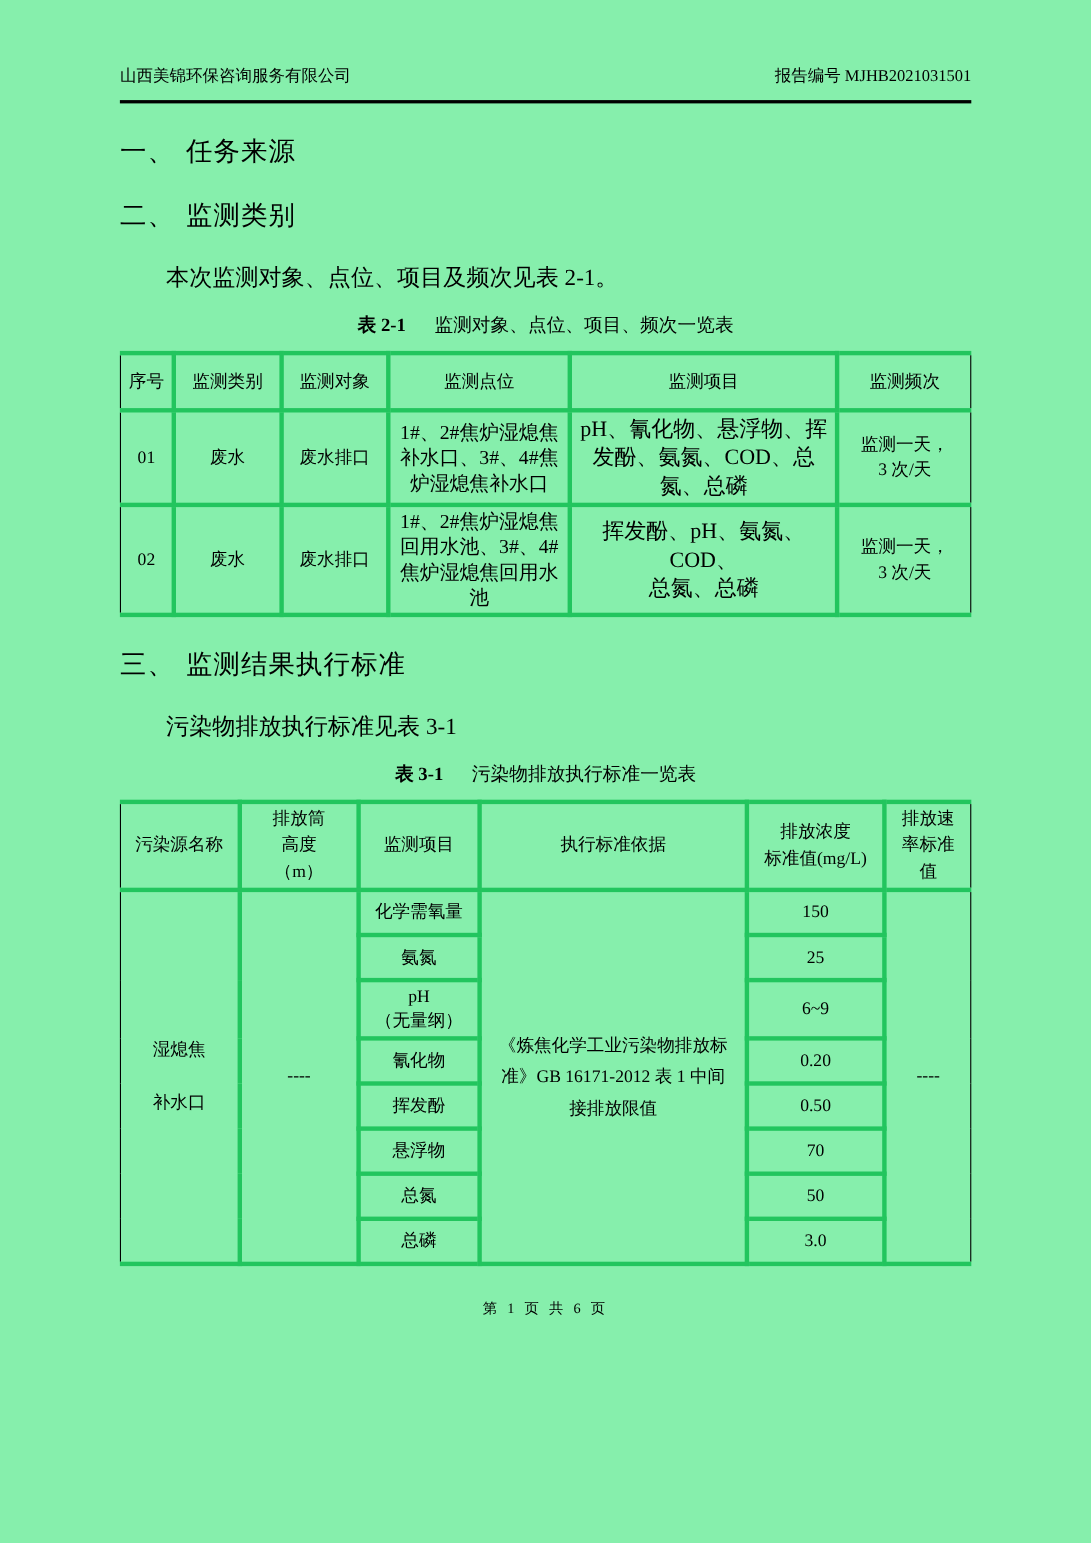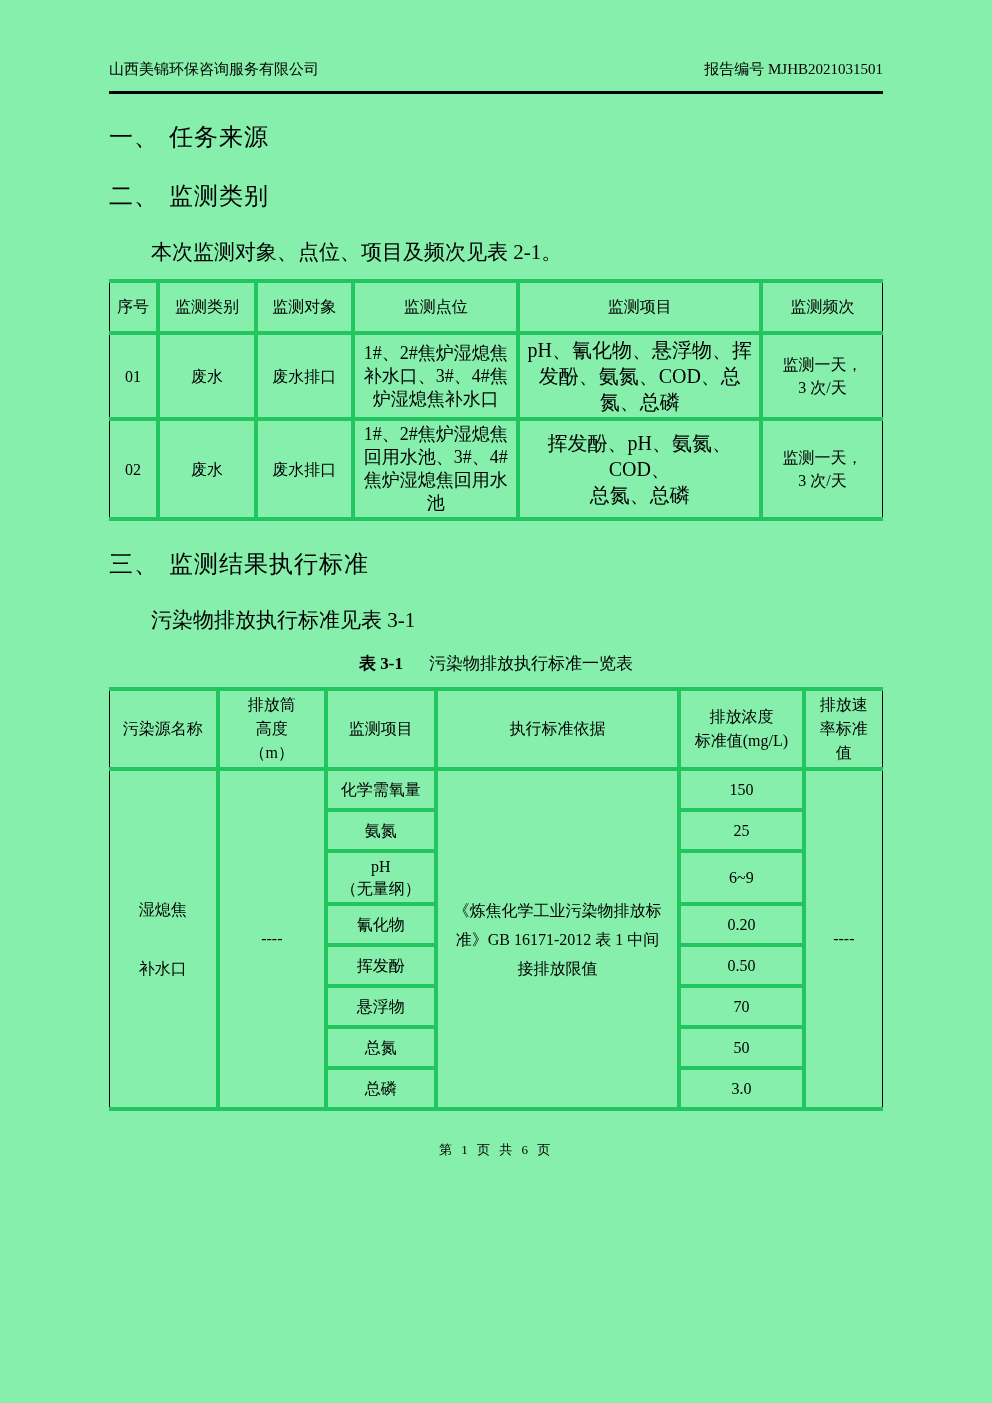--- a/index.html
+++ b/index.html
@@ -90,21 +90,21 @@
   .t21 col.c-cat   { width: 12.6%; }
   .t21 col.c-obj   { width: 12.6%; }
   .t21 col.c-point { width: 21.4%; }
   .t21 col.c-item  { width: 31.4%; }
   .t21 col.c-freq  { width: 15.7%; }
   
   .t31 th { height: 80px; font-size: 16px; line-height: 24px; }
   .t31 td { font-size: 16px; line-height: 22px; }
   .t31 td.row-cell { height: 41px; }
   .t31 td.row-tall { height: 53px; }
-  .t31 td.cell-source { line-height: 59px; font-size: 16px; }
+  .t31 td.cell-source { line-height: 48px; font-size: 16px; }
   .t31 td.cell-basis  { line-height: 29px; padding: 2px 10px; }
   .t31 col.c-src   { width: 14.0%; }
   .t31 col.c-stack { width: 14.0%; }
   .t31 col.c-item  { width: 14.2%; }
   .t31 col.c-basis { width: 31.5%; }
   .t31 col.c-conc  { width: 16.1%; }
   .t31 col.c-rate  { width: 10.2%; }
   
   .page-footer {
     margin-top: 30px;
@@ -121,20 +121,23 @@
 
     <div class="doc-header">
       <span>山西美锦环保咨询服务有限公司</span>
       <span>报告编号 MJHB2021031501</span>
     </div>
 
     <h2 class="sec-title"><span class="sec-num">一、</span><span>任务来源</span></h2>
 
     <h2 class="sec-title"><span class="sec-num">二、</span><span>监测类别</span></h2>
     <p class="intro-line">本次监测对象、点位、项目及频次见表 2-1。</p>
+    <div class="tbl-caption">
+      <span class="cap-label">表 2-1</span><span>监测对象、点位、项目、频次一览表</span>
+    </div>
 
     <table class="report-table t21">
       <colgroup>
         <col class="c-no">
           <col class="c-cat">
           <col class="c-obj">
           <col class="c-point">
           <col class="c-item">
           <col class="c-freq">
       </colgroup>

